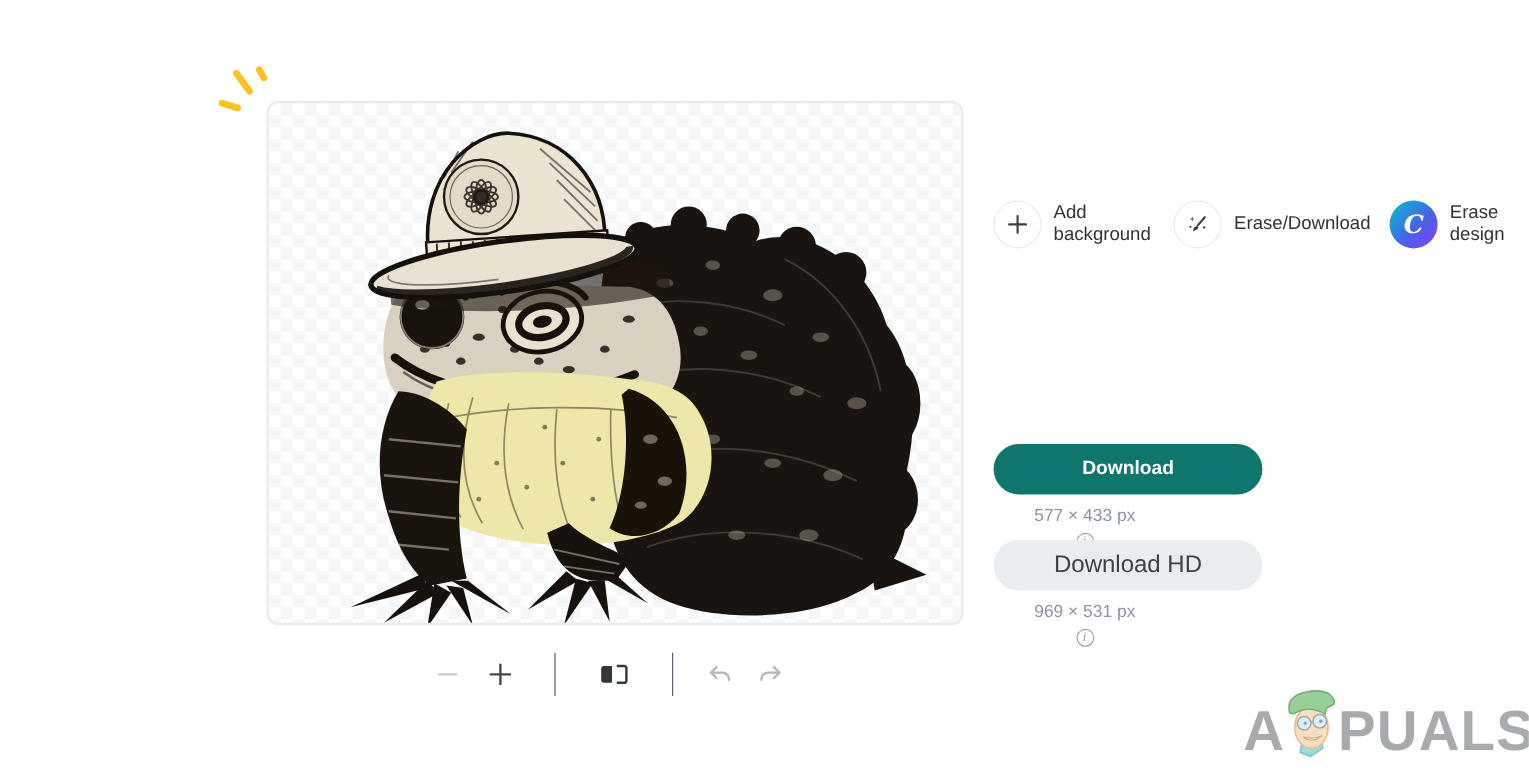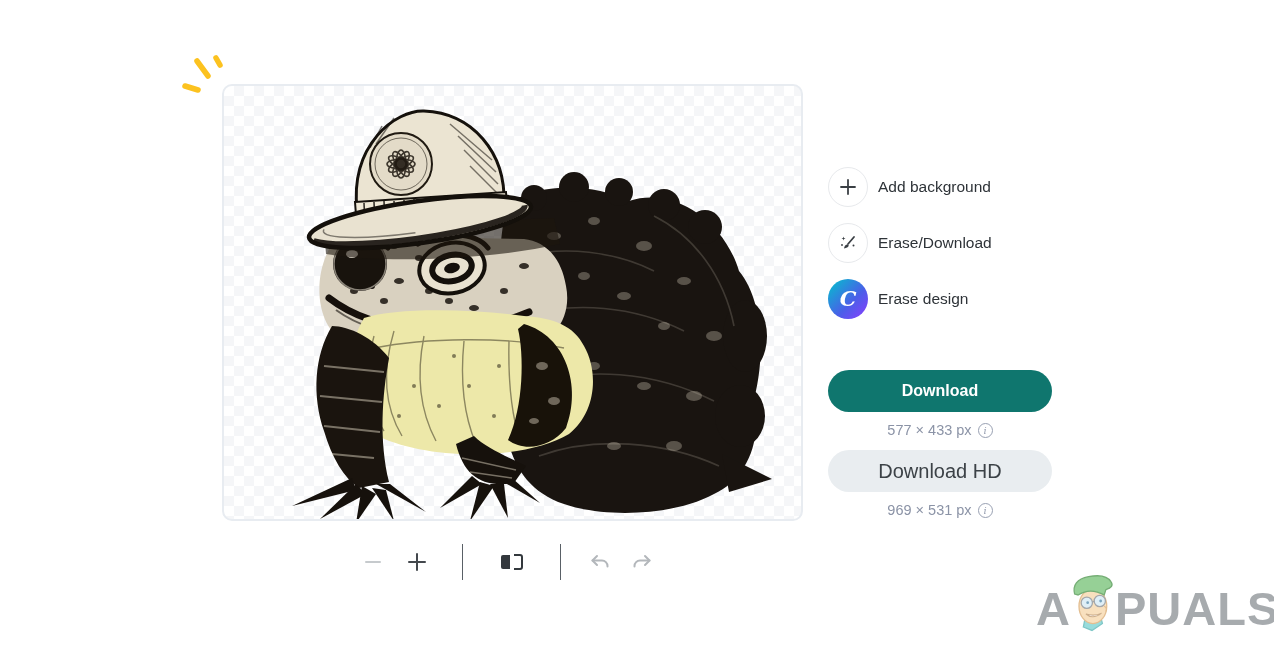--- a/index.html
+++ b/index.html
@@ -17,38 +17,38 @@
       linear-gradient(45deg, #f5f6f8 25%, transparent 25%, transparent 75%, #f5f6f8 75%);
     background-position:0 0, 10px 10px;
     background-size:20px 20px;
     overflow:hidden;
   }
   .canvas svg { position:absolute; inset:0; }
 
   .sparkle { position:absolute; left:172px; top:48px; width:56px; height:52px; }
 
   
-  .rail { position:absolute; left:828px; top:167px; display:flex; flex-direction:column; gap:16px; }
+  .rail { position:absolute; left:828px; top:167px; display:flex; gap:16px; }
   .rail-row { display:flex; align-items:center; gap:10px; cursor:pointer; }
   .circle-btn {
     width:40px; height:40px; border-radius:50%; background:#fff;
     border:1.5px solid #e7e9ec; display:flex; align-items:center; justify-content:center;
     flex:0 0 40px;
   }
   .circle-btn.canva { border:none; background:linear-gradient(135deg,#00c4cc 0%,#4a5fe8 58%,#8b3dff 100%); }
   .canva-c { color:#fff; font-family:"DejaVu Serif", serif; font-style:italic; font-weight:bold; font-size:21px; line-height:1; transform:translateY(-1px); }
   .rail-label { font-size:15.5px; color:#2e3338; }
 
   
   .btn { position:absolute; left:828px; width:224px; height:42px; border:none; border-radius:21px;
          display:flex; align-items:center; justify-content:center; cursor:pointer; }
   .btn-primary { top:370px; background:#0f766e; color:#fff; font-weight:bold; font-size:16px; }
   .btn-hd { top:450px; background:#e9edf0; color:#3c4247; font-weight:500; font-size:20px; }
-  .size-row { position:absolute; left:828px; width:224px; display:flex; align-items:center;
-              justify-content:center; gap:6px; color:#8b93a6; font-size:14.5px; }
+  .size-row { position:absolute; left:792px; width:224px; display:flex; align-items:center;
+              justify-content:flex-start; gap:6px; color:#8b93a6; font-size:14.5px;flex-direction:column; }
   .size-row.s1 { top:422px; } .size-row.s2 { top:502px; }
   .info-dot { width:15px; height:15px; border-radius:50%; border:1.3px solid #98a0b2;
               display:inline-flex; align-items:center; justify-content:center;
               font-size:10px; font-style:italic; font-family:"DejaVu Serif", serif; color:#98a0b2;
               cursor:pointer; }
 
   
   .toolbar { position:absolute; left:0; top:548px; width:1024px; height:30px; }
   .tb { position:absolute; width:28px; height:28px; display:flex; align-items:center; justify-content:center; cursor:pointer; background:none; border:none; }
   .tb svg { display:block; }

